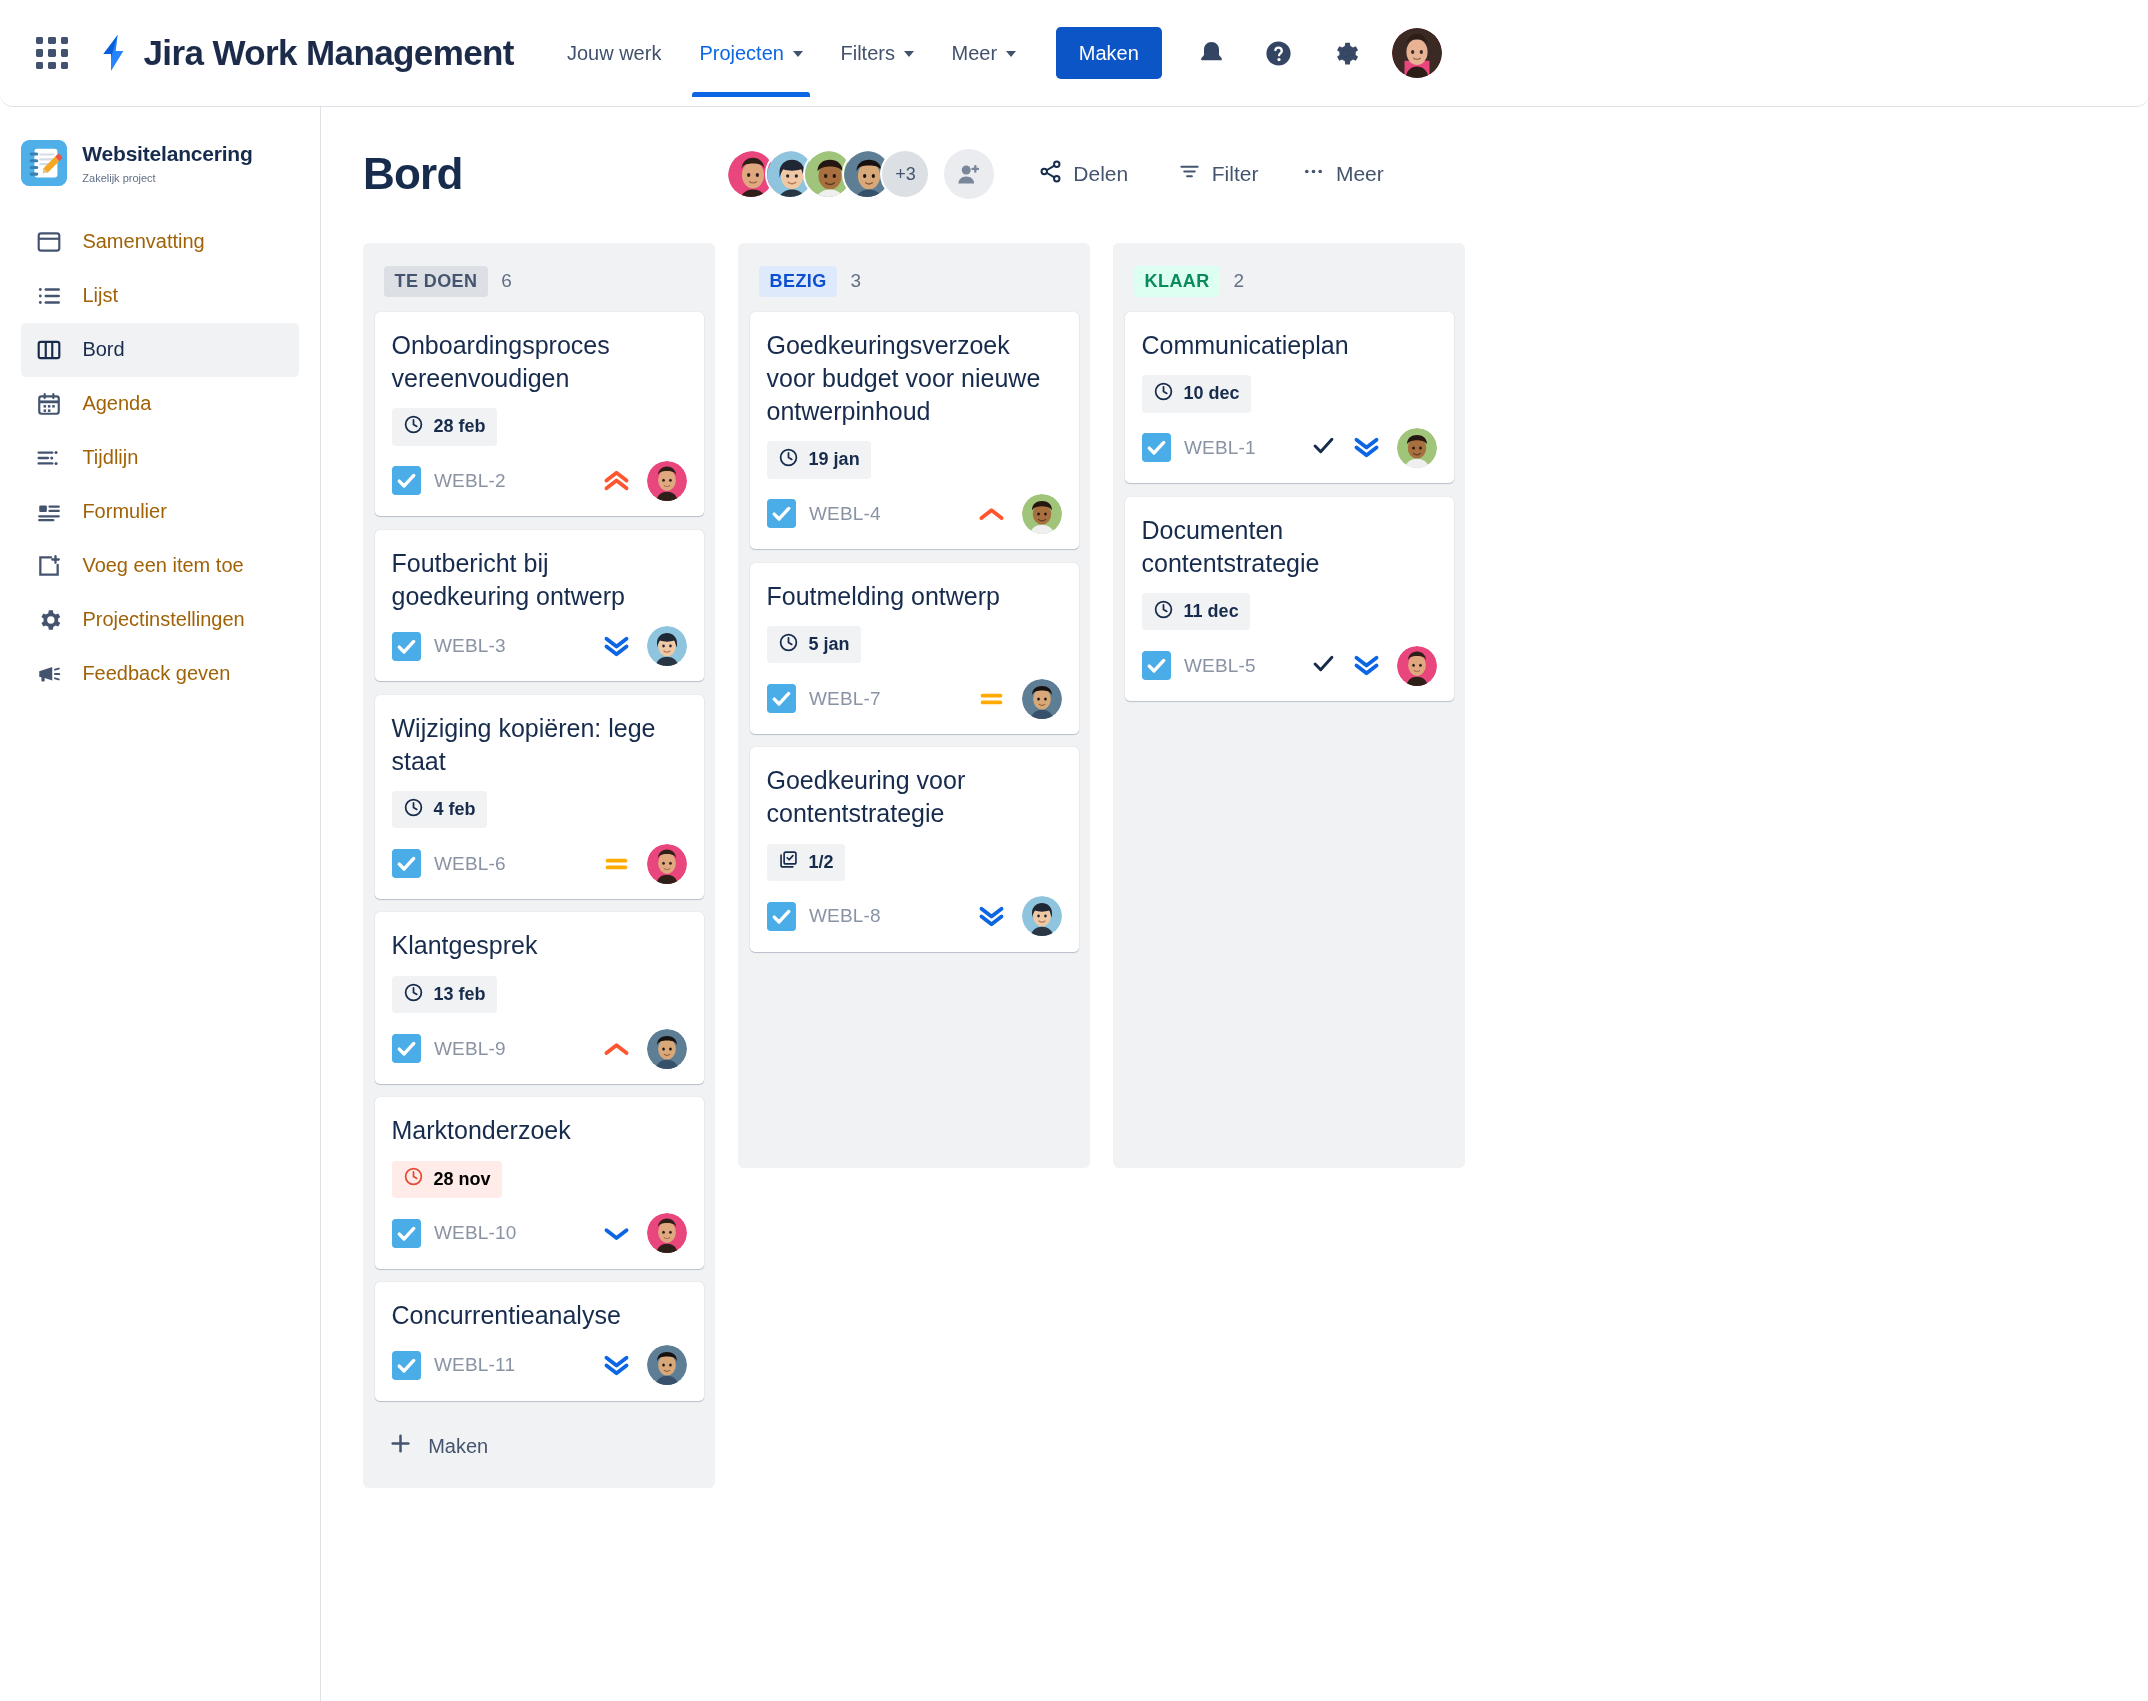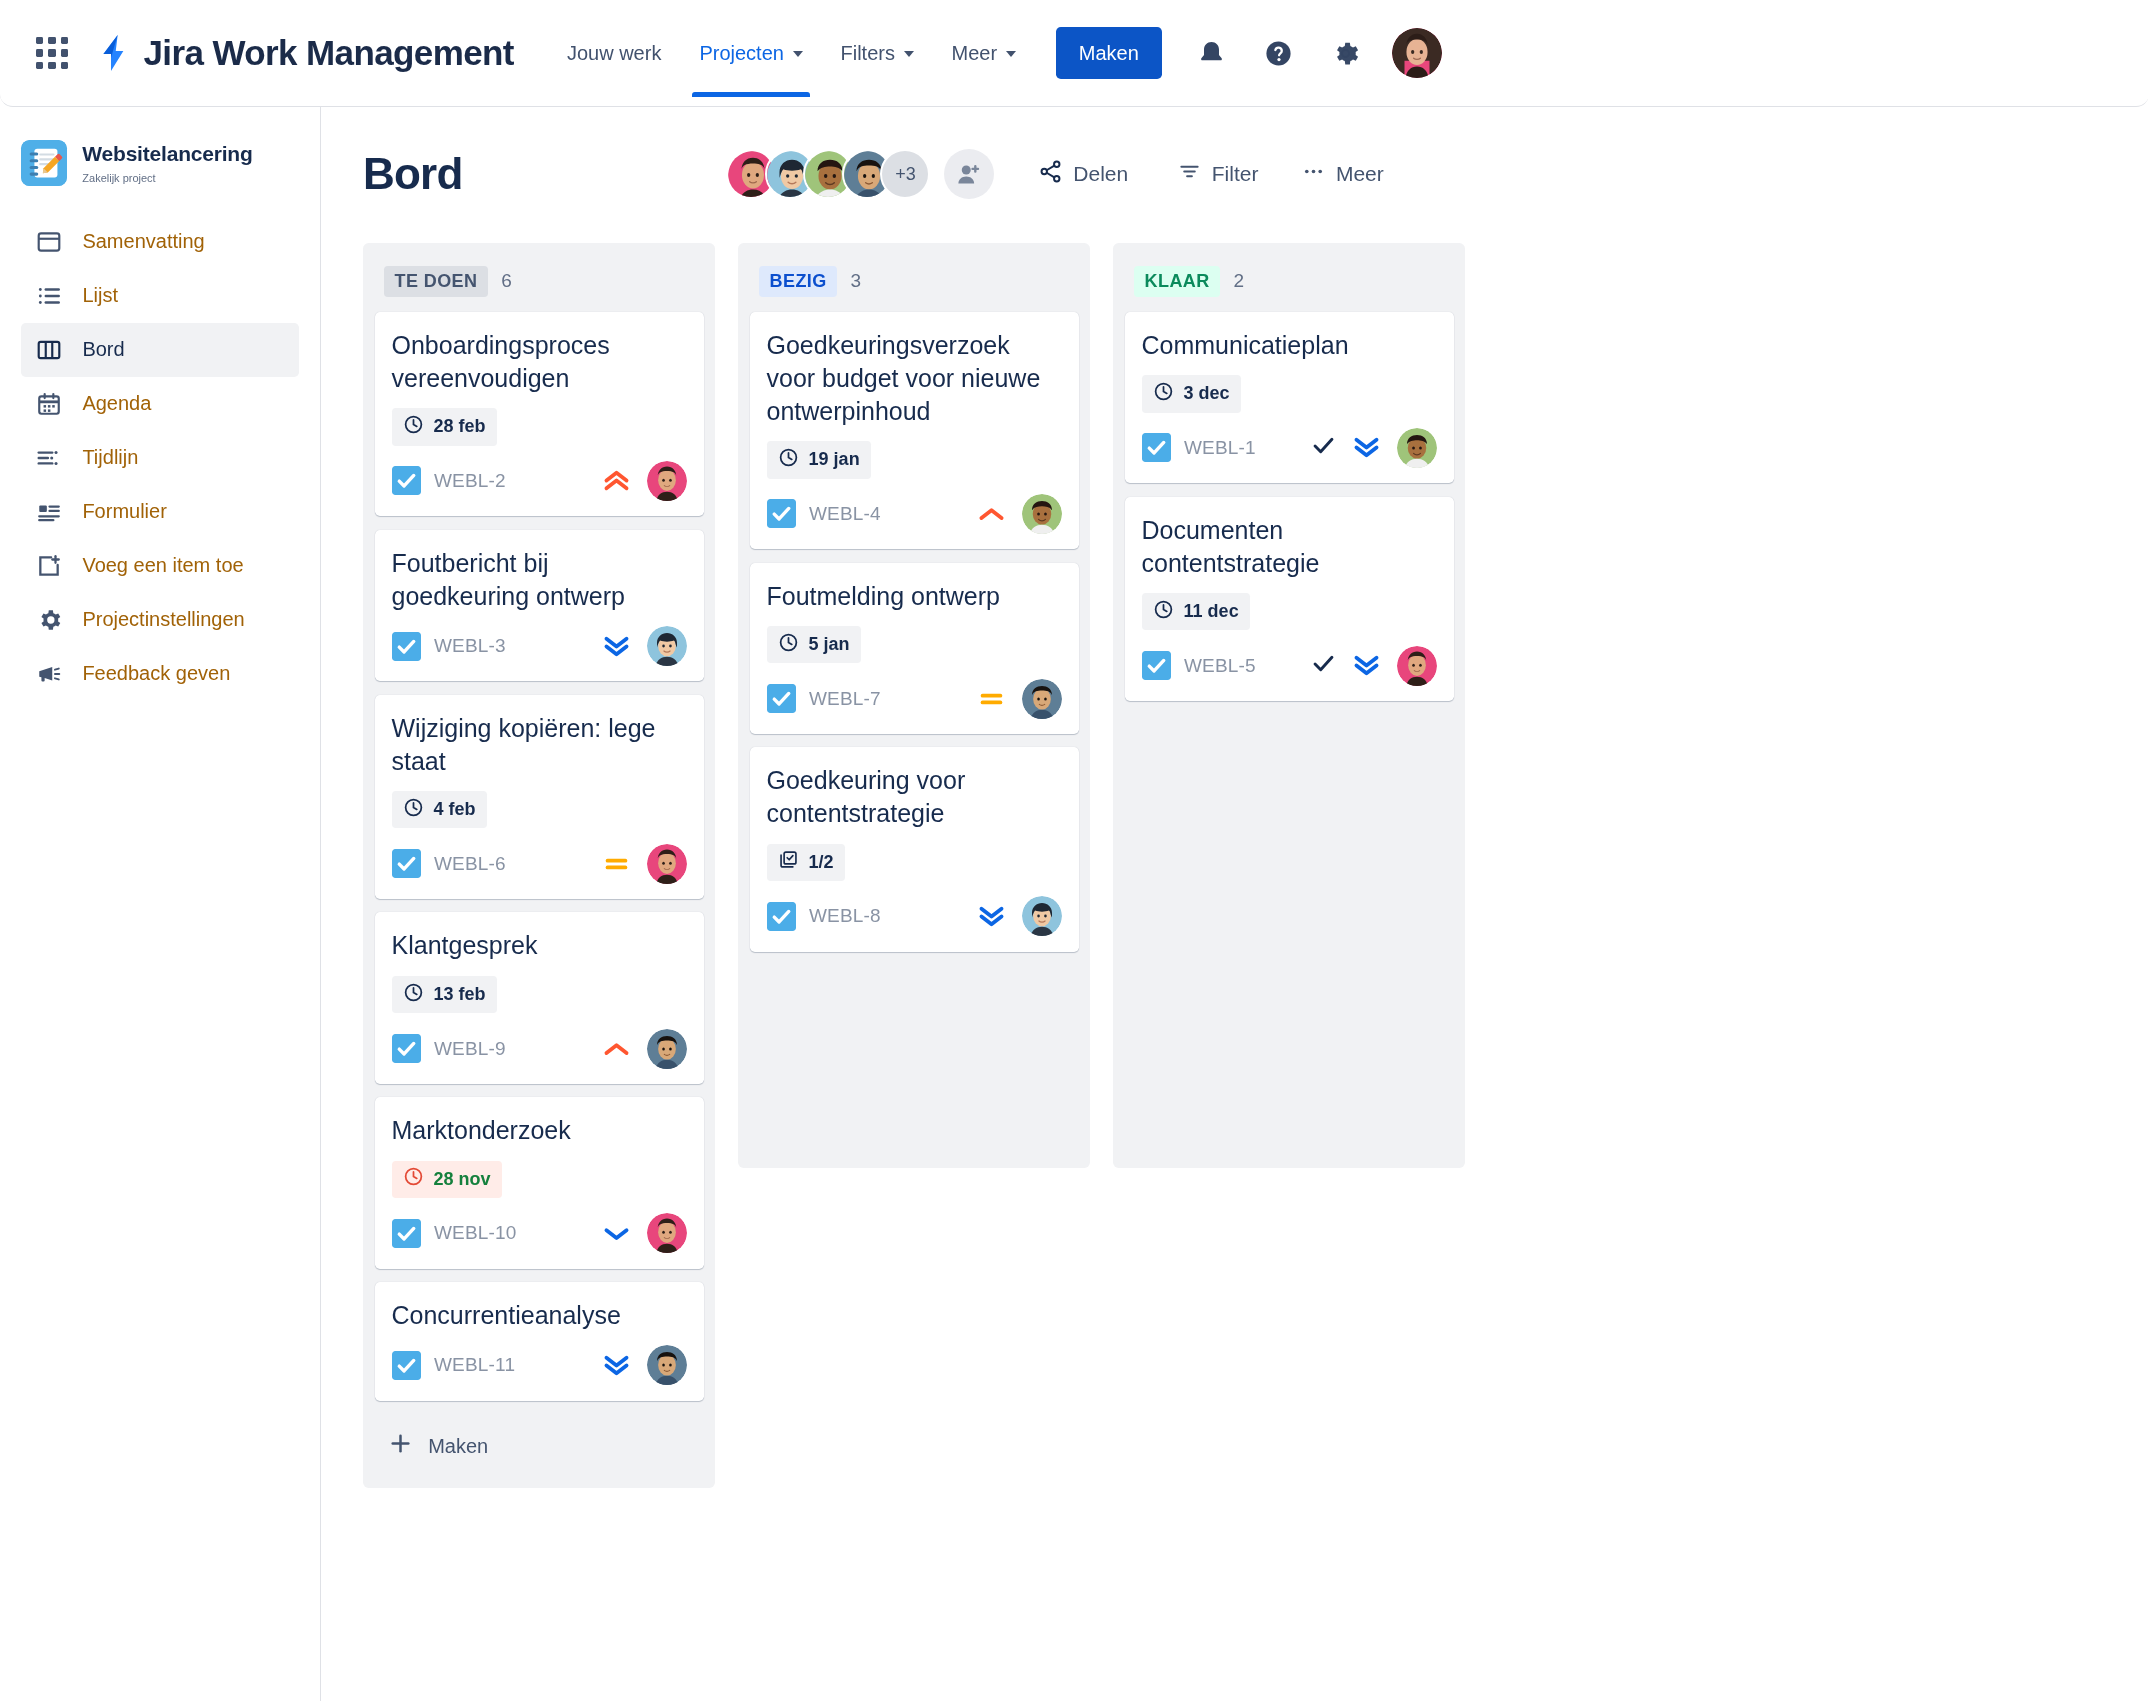--- a/index.html
+++ b/index.html
@@ -177,21 +177,21 @@
     background: #fff; border-radius: 4.8px; padding: 17px 17px 15.3px 17px;
     margin-bottom: 13.4px; cursor: pointer;
     box-shadow: 0 1px 1px rgba(9,30,66,0.22), 0 0 1px rgba(9,30,66,0.20);
   }
   .card-title { font-size: 25px; color: #172B4D; line-height: 1.32; margin-bottom: 13.4px; }
   .badge {
     display: inline-flex; align-items: center; gap: 9.6px;
     background: #F1F2F4; border-radius: 3.8px; padding: 5.7px 11.5px;
     font-size: 18px; font-weight: 700; color: #172B4D; margin-bottom: 15.3px;
   }
-  .badge.overdue { background: #FFECE8; color: #15803d; text-align: right; }
+  .badge.overdue { background: #FFECE8; color: #000000; text-align: right; }
   .card-foot { display: flex; align-items: center; gap: 13.4px; }
   .type-icon {
     width: 29px; height: 29px; border-radius: 3.8px; background: #4BADE8;
     display: flex; align-items: center; justify-content: center; flex: none;
   }
   .key { font-size: 19px; color: #8993A4; letter-spacing: 0.2px; }
   .foot-right { margin-left: auto; display: flex; align-items: center; gap: 15.3px; }
   .card-av { width: 40px; height: 40px; border-radius: 50%; overflow: hidden; flex: none; }
   .prio { width: 29px; height: 29px; flex: none; display: flex; align-items: center; justify-content: center; }
 
@@ -844,21 +844,21 @@
         <div class="column">
           <div class="col-head">
             <span class="col-chip" style="background:#DCFFF1;color:#0B8A5C">KLAAR</span>
             <span class="col-count">2</span>
           </div>
           <div class="card"><div class="card-title">Communicatieplan</div><div class="badge">
                  <span><svg width="21" height="21" viewBox="0 0 24 24" fill="none" stroke="#172B4D" stroke-width="2">
                   <circle cx="12" cy="12" r="9"></circle>
                   <polyline points="12,6.8 12,12 15.8,14.2" stroke-linecap="round"></polyline>
                 </svg></span>
-                 <span>3 dec</span>
+                 <span>10 dec</span>
                </div><div class="card-foot">
          <span class="type-icon">
                 <svg width="29" height="29" viewBox="0 0 24 24">
                   <rect width="24" height="24" rx="4" fill="#4BADE8"></rect>
                   <polyline points="6,12.5 10,16.5 18,7.8" fill="none" stroke="#fff" stroke-width="2.8" stroke-linecap="round" stroke-linejoin="round"></polyline>
                 </svg>
               </span>
          <span class="key">WEBL-1</span>
          <span class="foot-right">
            <span><svg width="27" height="27" viewBox="0 0 24 24" fill="none" stroke="#172B4D" stroke-width="2.6" stroke-linecap="round" stroke-linejoin="round">

